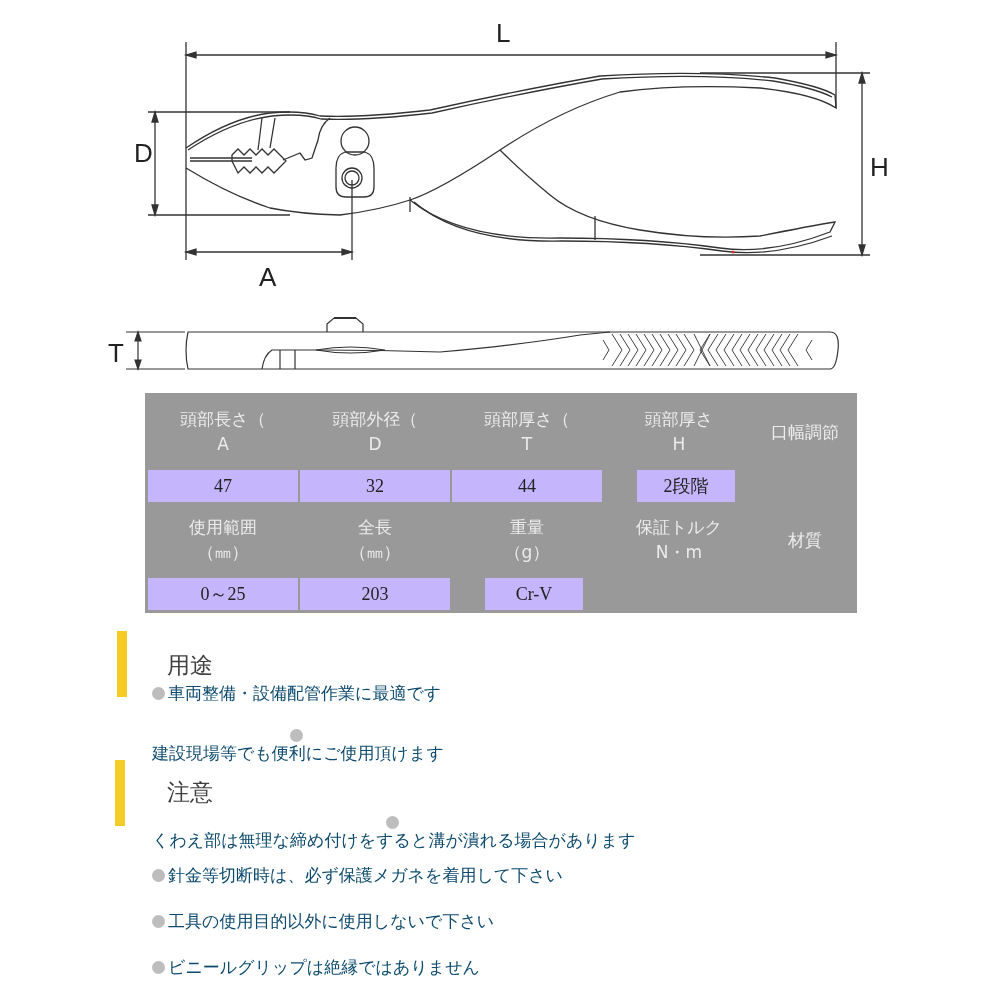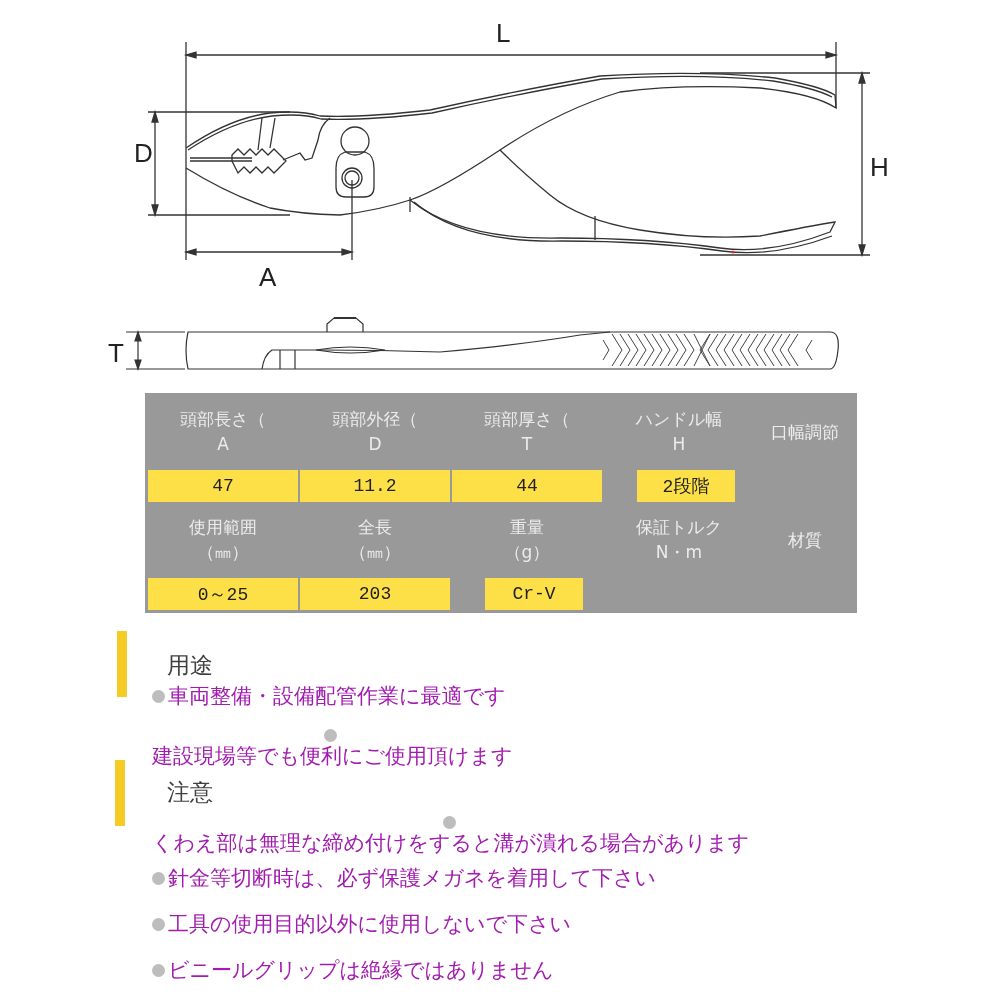--- a/index.html
+++ b/index.html
@@ -15,32 +15,32 @@
     position: absolute; left: 145px; top: 393px; width: 712px;
     background: #999999; padding: 2px; box-sizing: border-box;
   }
   .spec-row { display: flex; align-items: center; }
   .spec-head .cell {
     height: 74px; color: #ececec; font-size: 17px; display: flex; flex-direction: column;
     align-items: center; justify-content: center; gap: 8px;
   }
   .spec-head .cell .l1, .spec-head .cell .l2 { line-height: 1; }
   .spec-vals .cell {
-    height: 32px; background: #fde047; margin: 1px; box-sizing: border-box;
+    height: 32px; background: #c4b5fd; margin: 1px; box-sizing: border-box;
     display: flex; align-items: center; justify-content: center; font-size: 18px; color: #222;
-    font-family: Liberation Mono, monospace;
+    font-family: Liberation Serif, serif;
   }
   .c1 { width: 152px; } .c2 { width: 152px; } .c3 { width: 152px; } .c4 { width: 152px; } .c5 { width: 100px; }
   .spec-vals .c1, .spec-vals .c2, .spec-vals .c3, .spec-vals .c4 { width: 150px; }
   .spec-vals .c5 { width: 98px; margin-left: 34px; }
 
   
   .yellow-bar { position: absolute; width: 10px; background: #f6cb26; }
   .section-title { position: absolute; font-size: 23px; color: #404040; }
-  .note-item { position: absolute; font-size: 21px; color: #a21caf; white-space: nowrap; display: flex; align-items: center; justify-content: center; }
+  .note-item { position: absolute; font-size: 17px; color: #0c4a6e; white-space: nowrap; display: flex; align-items: center; justify-content: center; }
   .bullet { display: inline-block; width: 13px; height: 13px; border-radius: 50%; background: #bdbdbd; margin-right: 3px; }
 </style>
 </head>
 <body>
 
 <svg width="1000" height="300" viewBox="0 0 1000 300">
   <g fill="none" stroke="#333" stroke-width="1.3">
 
     <line x1="186" y1="42" x2="186" y2="150"></line>
     <line x1="836" y1="42" x2="836" y2="108"></line>
@@ -159,30 +159,30 @@
       </div>
     <div class="cell c2">
         <span class="l1">頭部外径（</span>
         <span class="l2">D</span>
       </div>
     <div class="cell c3">
         <span class="l1">頭部厚さ（</span>
         <span class="l2">T</span>
       </div>
     <div class="cell c4">
-        <span class="l1">ハンドル幅</span>
+        <span class="l1">頭部厚さ</span>
         <span class="l2">H</span>
       </div>
     <div class="cell c5">
         <span class="l1">口幅調節</span>
       </div>
   </div>
   <div class="spec-row spec-vals">
     <div class="cell c1">47</div>
-    <div class="cell c3">11.2</div>
+    <div class="cell c2">32</div>
     <div class="cell c4">44</div>
     <div class="cell c5">2段階</div>
   </div>
   <div class="spec-row spec-head">
     <div class="cell c1">
         <span class="l1">使用範囲</span>
         <span class="l2">（㎜）</span>
       </div>
     <div class="cell c2">
         <span class="l1">全長</span>

